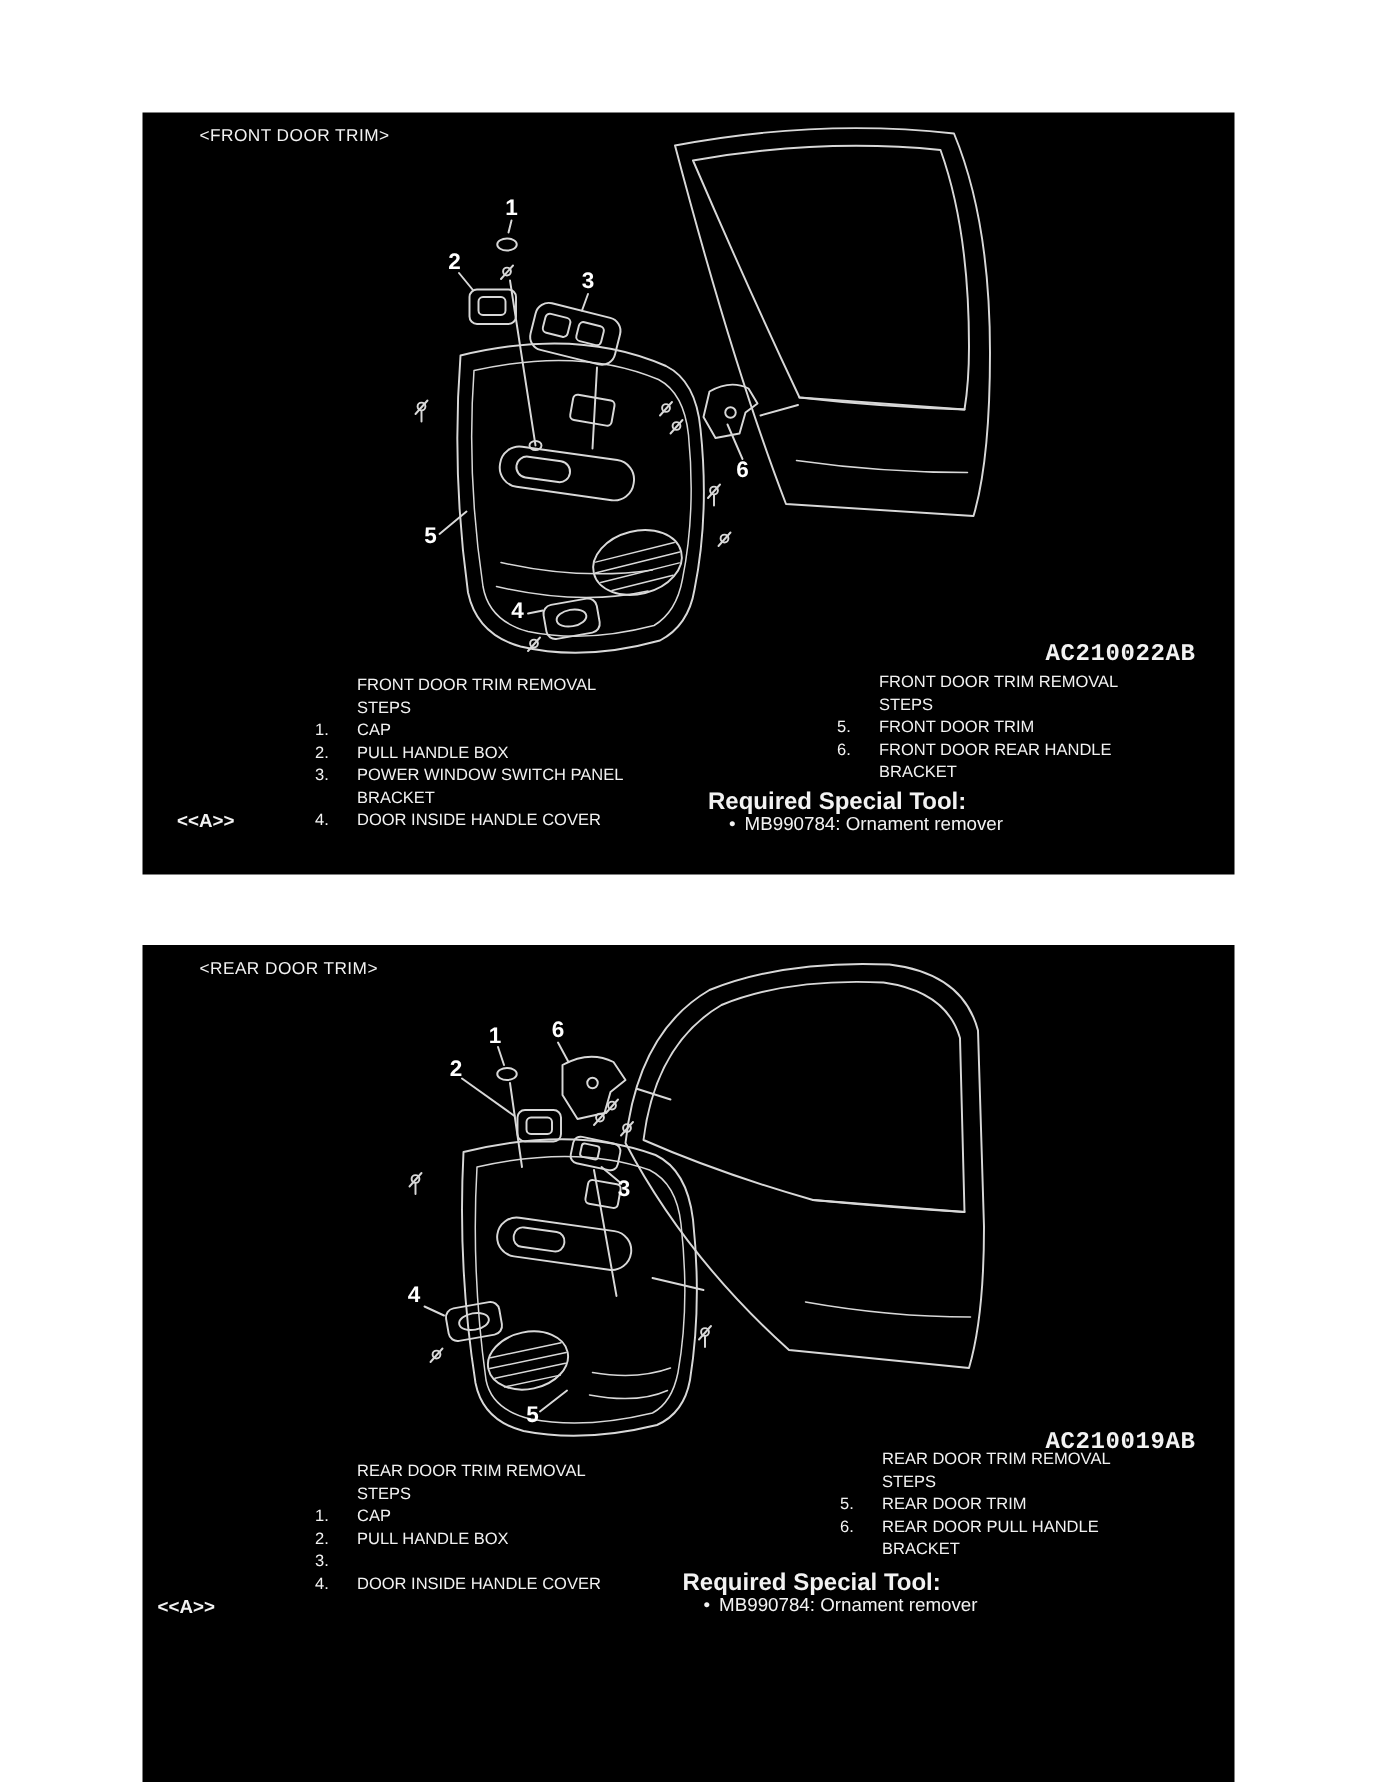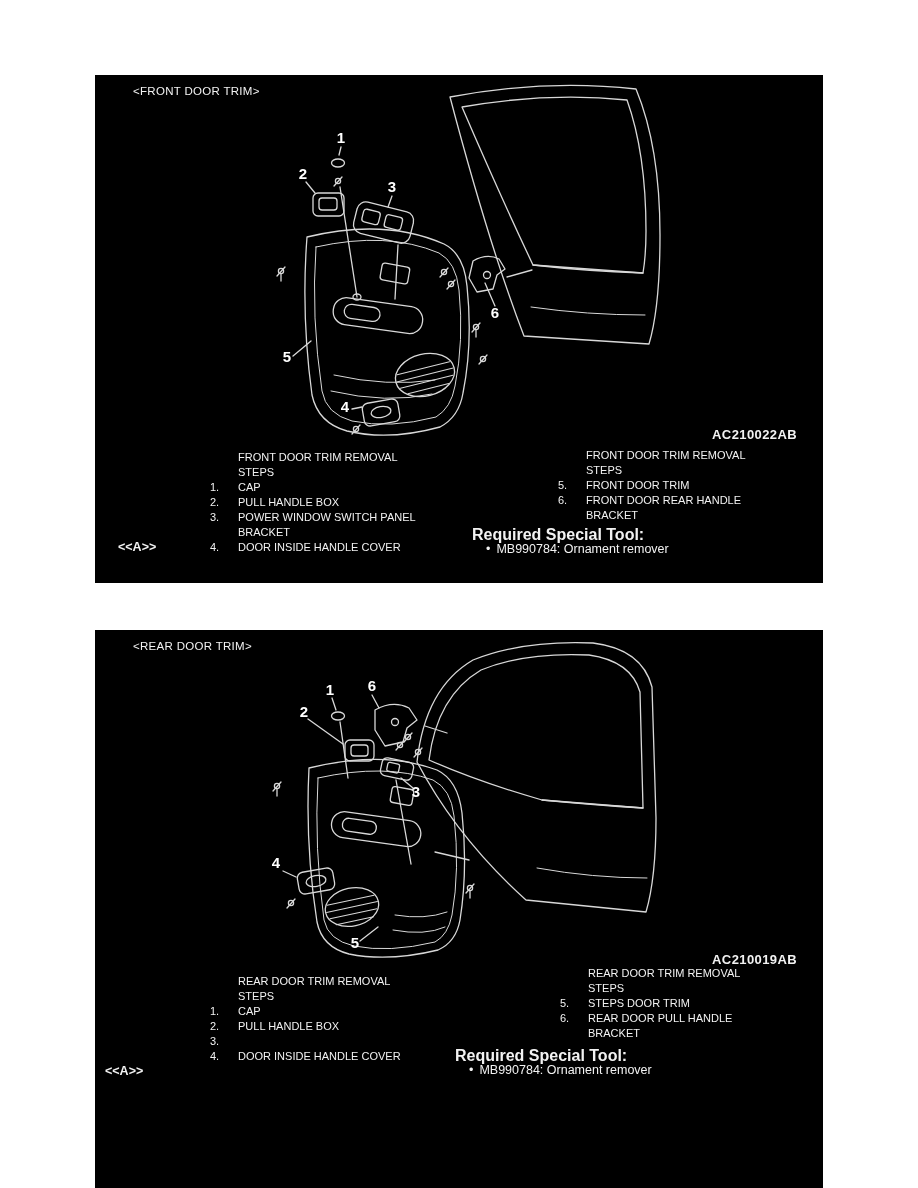--- a/index.html
+++ b/index.html
@@ -4,22 +4,22 @@
 <style>
   * { margin:0; padding:0; box-sizing:border-box; }
   html,body { width:918px; height:1188px; background:#ffffff;
               font-family:"Liberation Sans", sans-serif; }
   .page { position:relative; width:918px; height:1188px; background:#ffffff; }
   .panel { position:absolute; left:95px; width:728px; background:#000;
            color:#f2f2f2; overflow:hidden; }
   .panel-header { position:absolute; left:38px; top:10px; font-size:11.5px;
                   font-weight:normal; letter-spacing:.3px; }
   .art { position:absolute; left:0; top:0; }
-  .fig-code { position:absolute; right:26px; font-size:13px; font-weight:bold;
-              letter-spacing:.4px; }
+  .fig-code { position:absolute; right:26px; font-size:16px; font-weight:bold;
+              letter-spacing:.4px;font-family:Liberation Mono, monospace; }
   .list-block { position:absolute; font-size:11px; font-weight:normal;
                 line-height:15px; white-space:nowrap; }
   .list-title { padding-left:28px; }
   .list-item { display:flex; }
   .list-item .num { width:28px; flex:none; }
   .marker { position:absolute; font-size:12.5px; font-weight:bold; }
   .tool-block { position:absolute; font-size:12.5px; line-height:15px; white-space:nowrap; }
   .tool-label { font-weight:bold; font-size:16px; }
   .tool-item { padding-left:14px; font-weight:normal; }
   .bullet { margin-right:6px; }
@@ -336,21 +336,21 @@
     <div class="marker" style="left:10px; top:434px;">&lt;&lt;A&gt;&gt;</div>
 
     <div class="list-block" style="left:465px; top:336px;">
       <div class="list-title">
         <div>REAR DOOR TRIM REMOVAL</div>
         <div>STEPS</div>
       </div>
       <div class="list-item">
         <span class="num">5.</span>
         <span class="itext">
-          <div>STEPS DOOR TRIM</div>
+          <div>REAR DOOR TRIM</div>
         </span>
       </div>
       <div class="list-item">
         <span class="num">6.</span>
         <span class="itext">
           <div>REAR DOOR PULL HANDLE</div>
           <div>BRACKET</div>
         </span>
       </div>
     </div>

